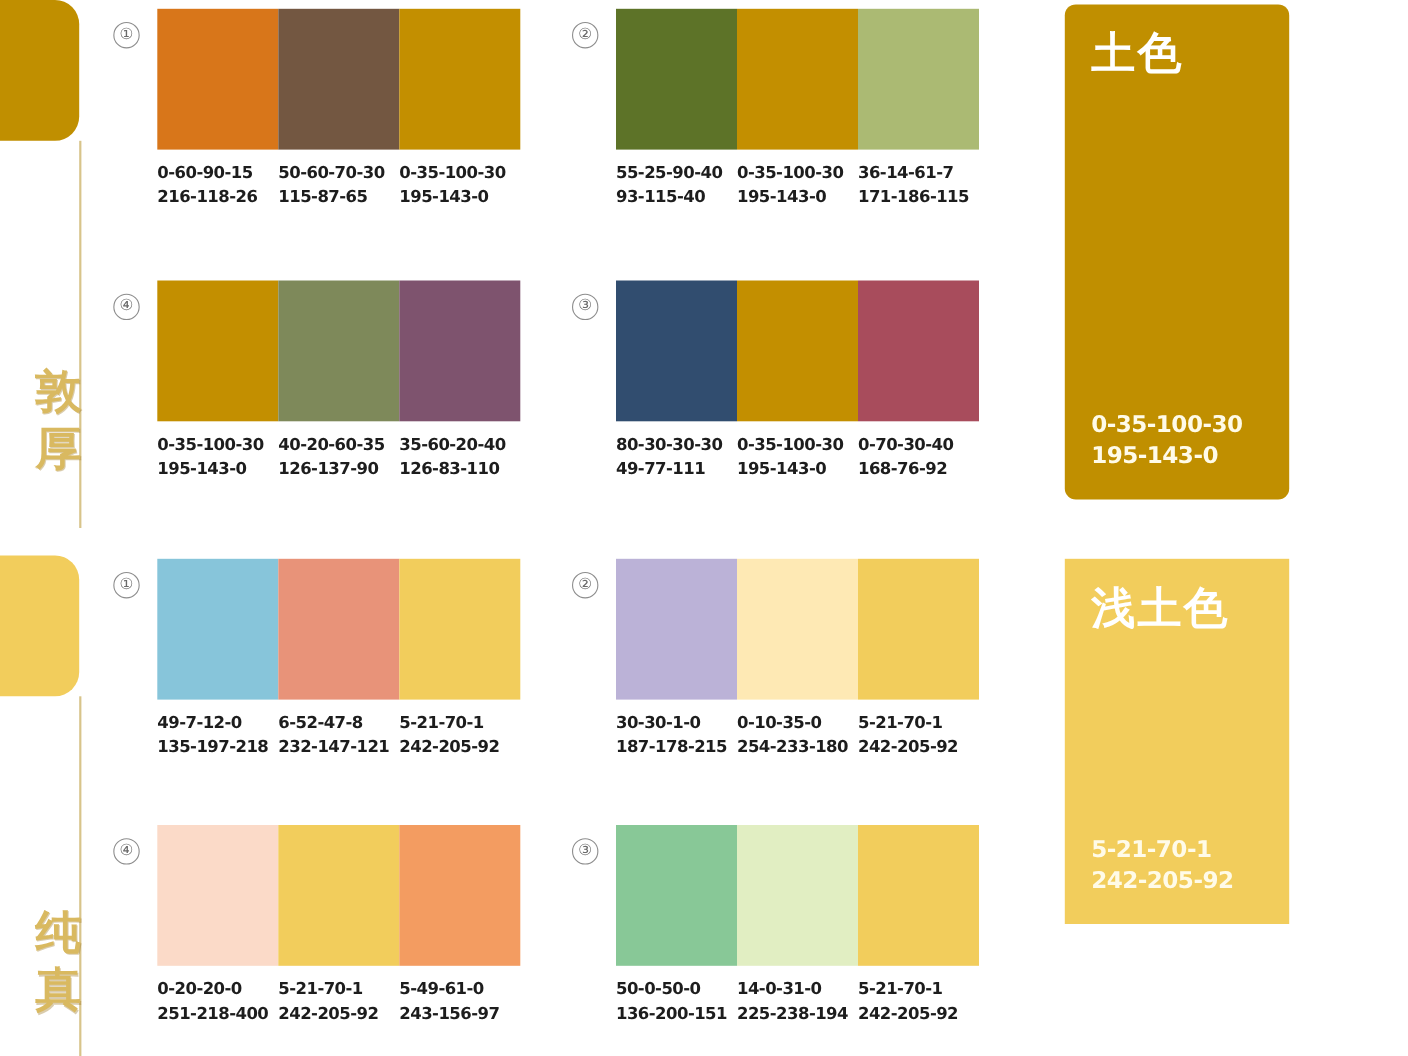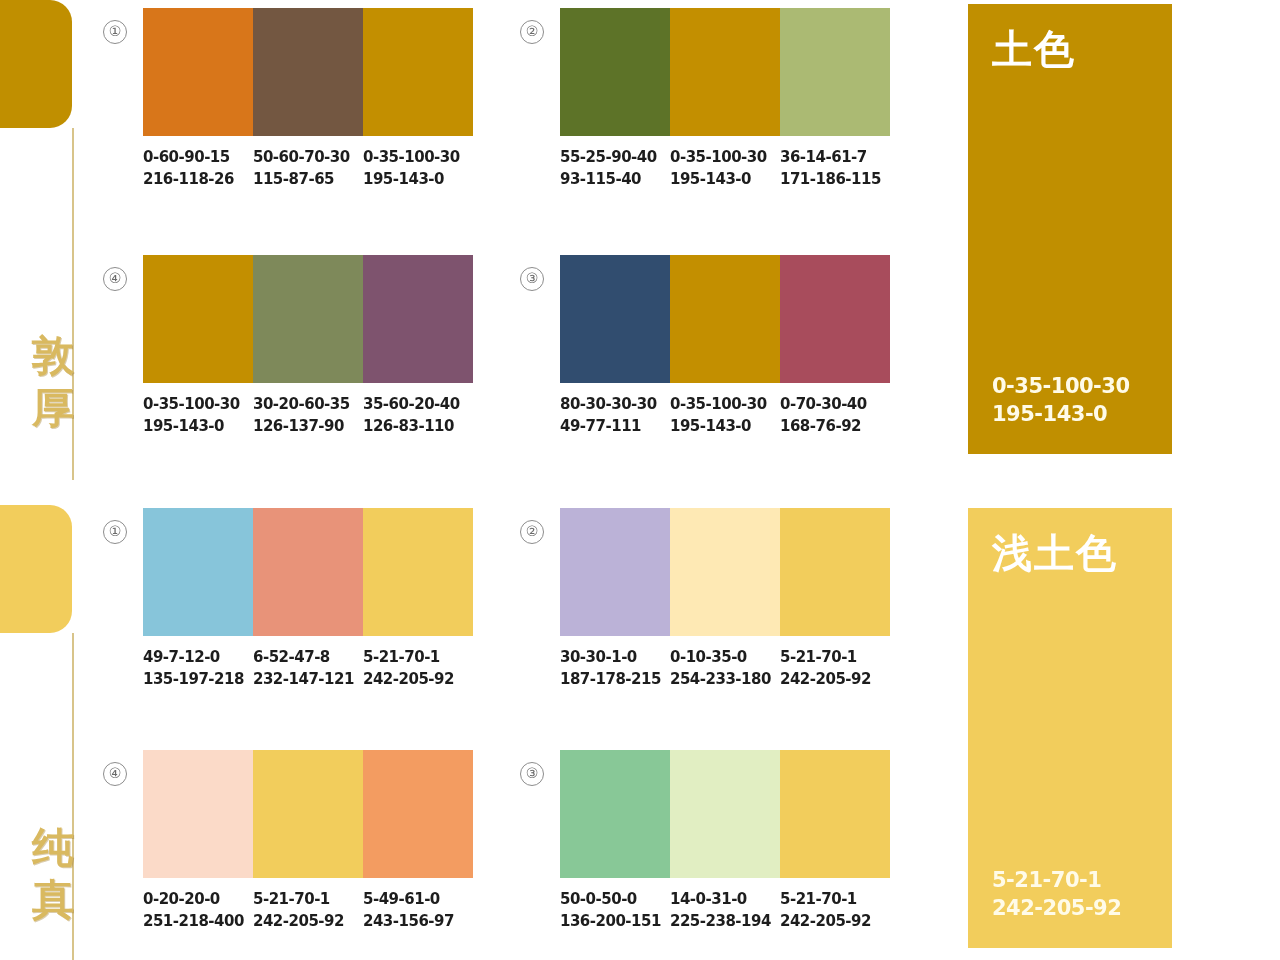--- a/index.html
+++ b/index.html
@@ -166,40 +166,40 @@
 
 <div class="group" style="left:143px;top:255px;">
   <div class="marker">④</div>
   <div class="swatches">
     <div class="swatch" style="background:#c38f00;"></div>
     <div class="swatch" style="background:#7e895a;"></div>
     <div class="swatch" style="background:#7e536e;"></div>
   </div>
   <div class="codes">
     <div class="code-cell"><span>0-35-100-30</span><span class="rgb">195-143-0</span></div>
-    <div class="code-cell"><span>30-20-60-35</span><span class="rgb">126-137-90</span></div>
+    <div class="code-cell"><span>40-20-60-35</span><span class="rgb">126-137-90</span></div>
     <div class="code-cell"><span>35-60-20-40</span><span class="rgb">126-83-110</span></div>
   </div>
 </div>
 
 <div class="group" style="left:560px;top:255px;">
   <div class="marker">③</div>
   <div class="swatches">
     <div class="swatch" style="background:#314d6f;"></div>
     <div class="swatch" style="background:#c38f00;"></div>
     <div class="swatch" style="background:#a84c5c;"></div>
   </div>
   <div class="codes">
     <div class="code-cell"><span>80-30-30-30</span><span class="rgb">49-77-111</span></div>
     <div class="code-cell"><span>0-35-100-30</span><span class="rgb">195-143-0</span></div>
     <div class="code-cell"><span>0-70-30-40</span><span class="rgb">168-76-92</span></div>
   </div>
 </div>
 
-<div class="feature" style="top:4px;height:450px;background:#c08f00;">
+<div class="feature" style="top:4px;height:450px;background:#c08f00;border-radius:10px;">
   <div class="feature-title">土色</div>
   <div class="feature-codes">
     <span>0-35-100-30</span><br>
     <span>195-143-0</span>
   </div>
 </div>
 
 <div class="rail" style="top:505px;height:455px;">
   <div class="rail-tab" style="background:#f2cd5c;"></div>
   <div class="rail-line" style="top:128px;height:327px;"></div>
@@ -256,19 +256,19 @@
     <div class="swatch" style="background:#e1eec2;"></div>
     <div class="swatch" style="background:#f2cd5c;"></div>
   </div>
   <div class="codes">
     <div class="code-cell"><span>50-0-50-0</span><span class="rgb">136-200-151</span></div>
     <div class="code-cell"><span>14-0-31-0</span><span class="rgb">225-238-194</span></div>
     <div class="code-cell"><span>5-21-70-1</span><span class="rgb">242-205-92</span></div>
   </div>
 </div>
 
-<div class="feature" style="top:508px;height:440px;background:#f2cd5c;">
+<div class="feature" style="top:508px;height:332px;background:#f2cd5c;">
   <div class="feature-title">浅土色</div>
   <div class="feature-codes">
     <span>5-21-70-1</span><br>
     <span>242-205-92</span>
   </div>
 </div>
 
 </body></html>

